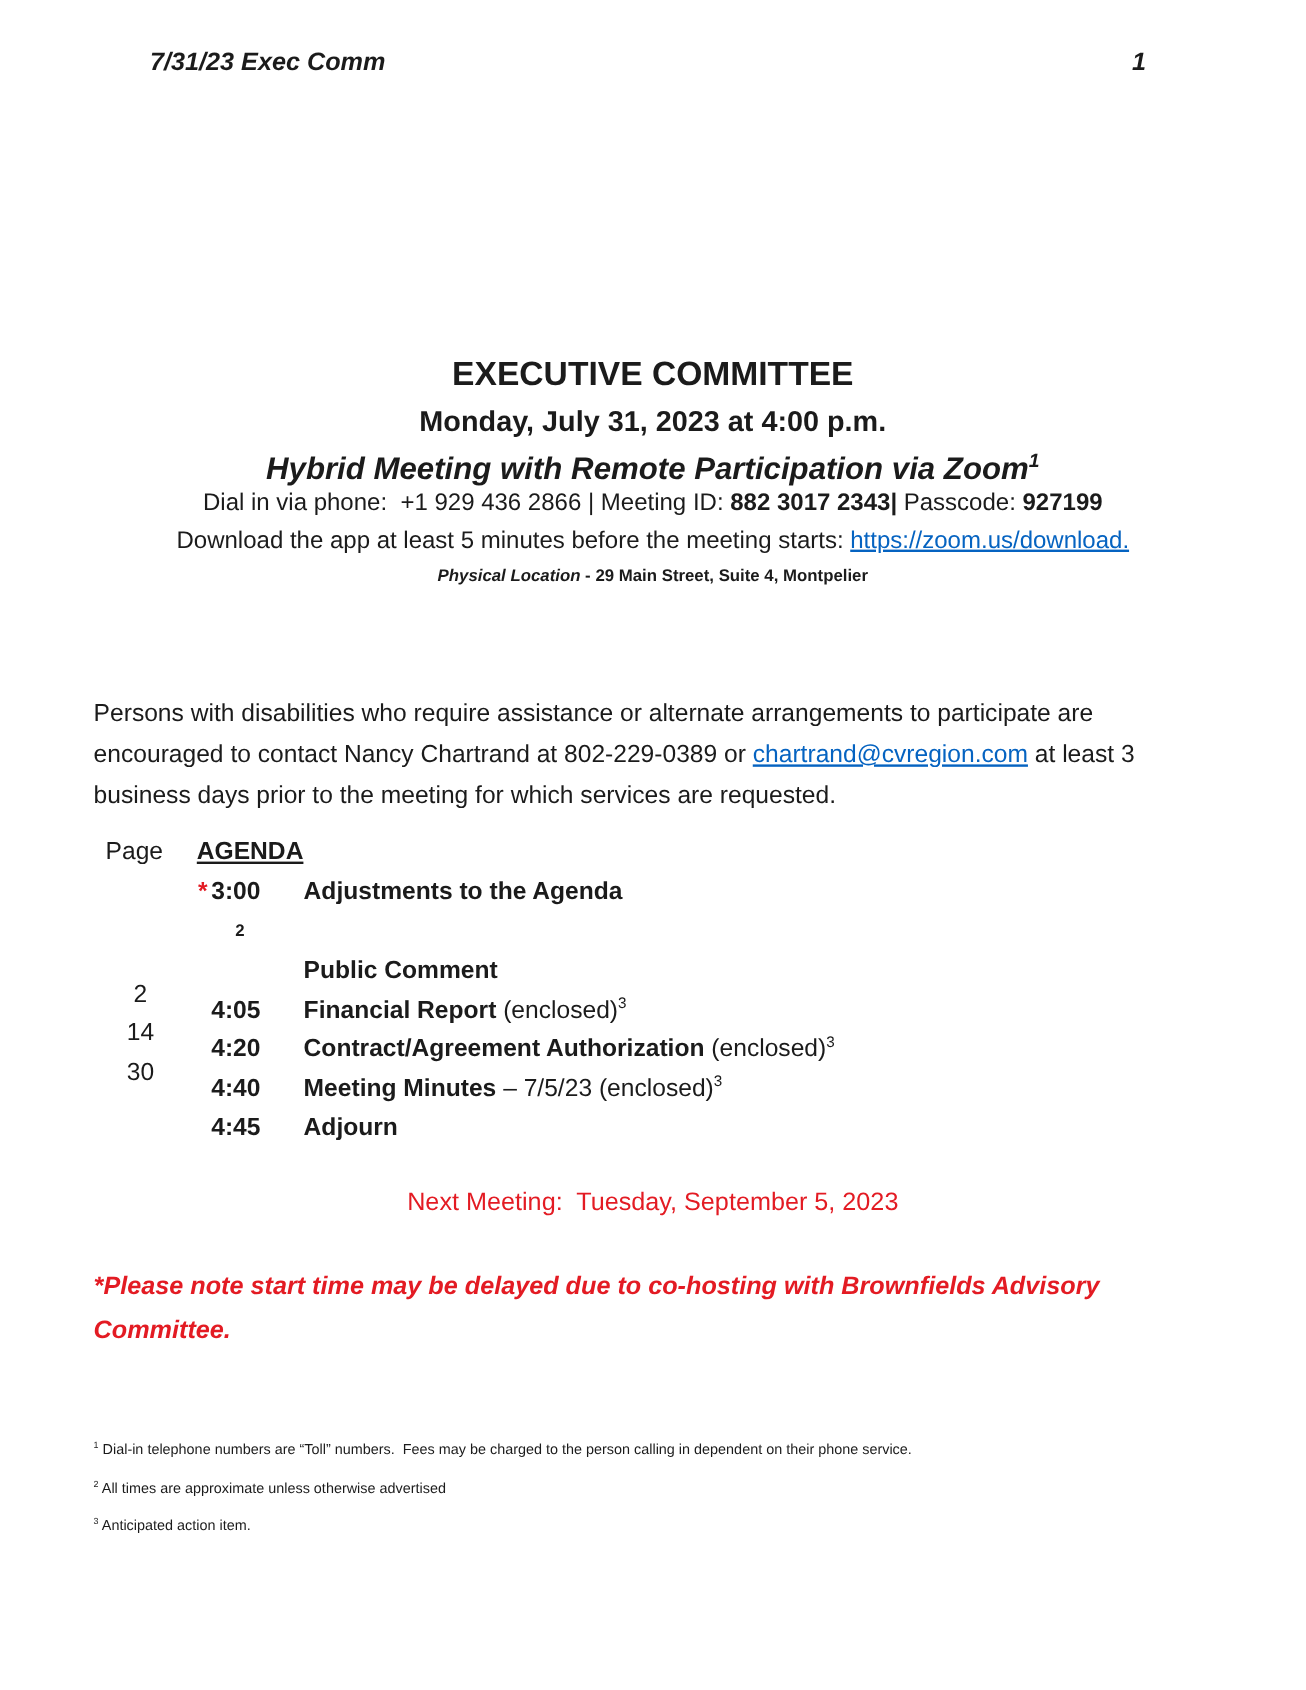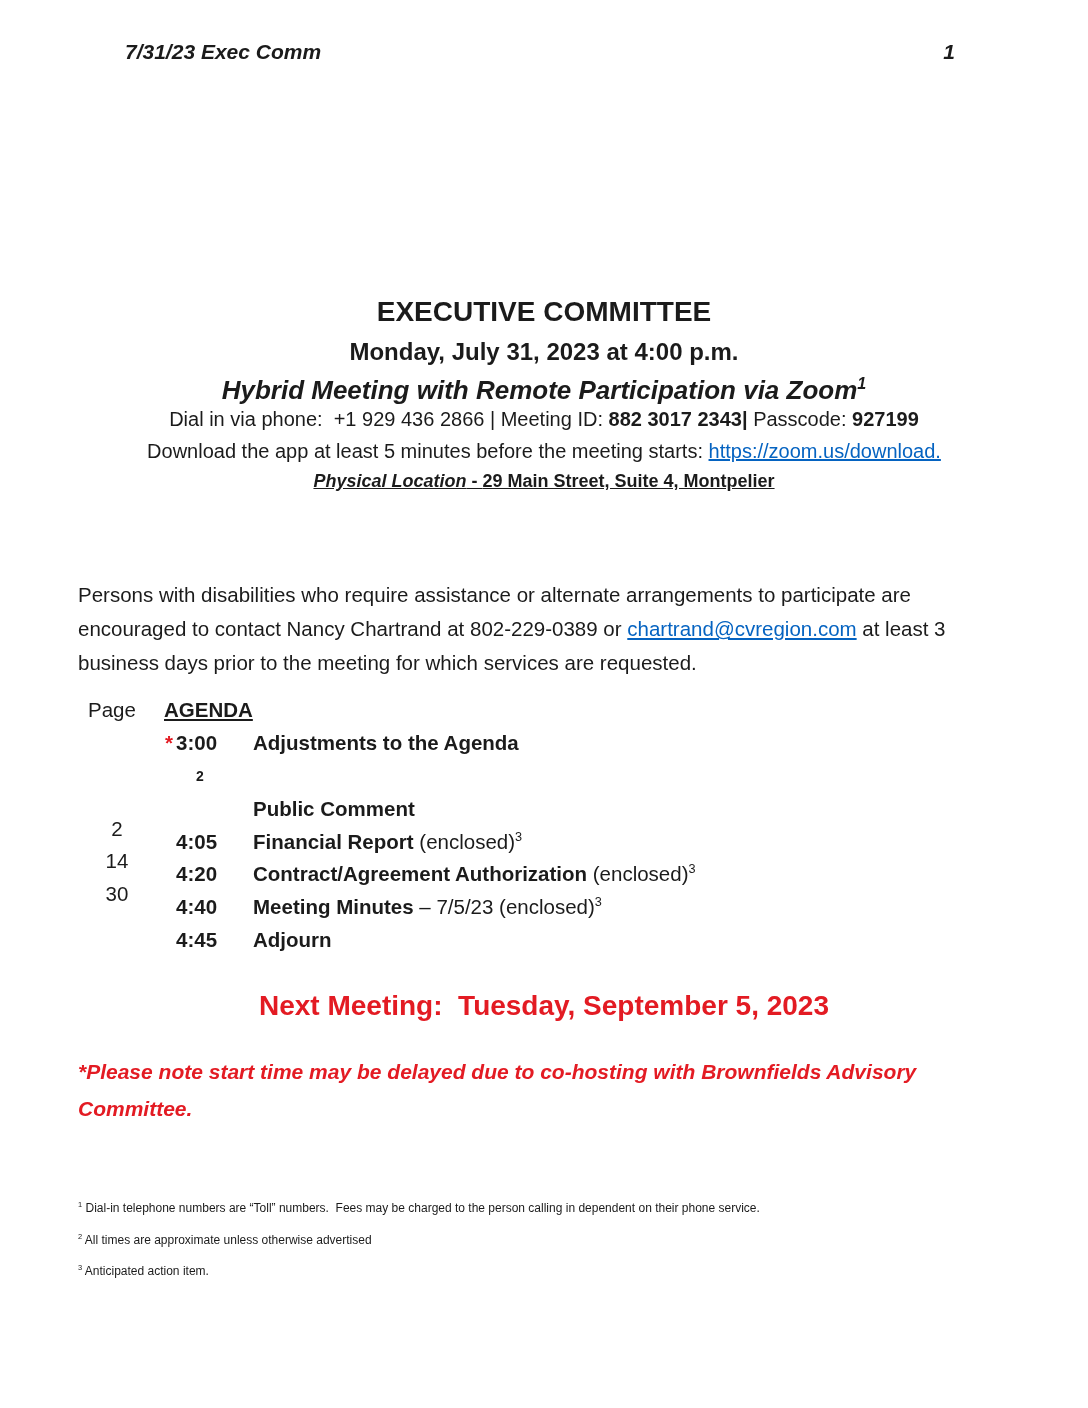--- a/index.html
+++ b/index.html
@@ -21,21 +21,21 @@
   }
 
   
   .title-block { position:absolute; top:296px; left:0; width:100%; text-align:center; }
   .t-title   { font-size:28px; font-weight:bold; margin-bottom:10px; }
   .t-date    { font-size:24px; font-weight:bold; margin-bottom:9px; }
   .t-hybrid  { font-size:26px; font-weight:bold; font-style:italic; margin-bottom:2px; }
   .t-link    { font-size:20px; margin-bottom:9px; }
   .t-dial    { font-size:20px; margin-bottom:9px; }
   .t-dl      { font-size:20px; margin-bottom:8px; }
-  .t-loc     { font-size:18px; font-weight:bold;text-decoration:underline; }
+  .t-loc     { font-size:14px; font-weight:bold; }
   .t-loc .loc-name { font-style:italic; }
   .bold { font-weight:bold; }
 
   
   .access {
     position:absolute; top:578px; left:78px; width:910px;
     font-size:20.5px; line-height:34px;
   }
 
   
@@ -47,21 +47,21 @@
   .col-item { flex:1; font-weight:bold; }
   .col-item .plain { font-weight:normal; }
   .page-label { width:76px; flex:none; }
   .agenda-title { font-weight:bold; text-decoration:underline; }
   .star { position:absolute; left:-11px; color:#e31b23; font-weight:bold; }
   .time-fn2 { font-size:14px; font-weight:bold; padding-left:20px; }
 
   
   .next-meeting {
     position:absolute; top:990px; left:0; width:100%; text-align:center;
-    color:#e31b23; font-weight:bold; font-size:28px;
+    color:#e31b23; font-weight:normal; font-size:21px;
   }
   .note {
     position:absolute; top:1053px; left:78px; width:885px;
     color:#e31b23; font-weight:bold; font-style:italic;
     font-size:21px; line-height:37px;
   }
 
   
   .footnotes { position:absolute; top:1193px; left:78px; width:905px; font-size:12px; line-height:31.5px; }
 </style>

